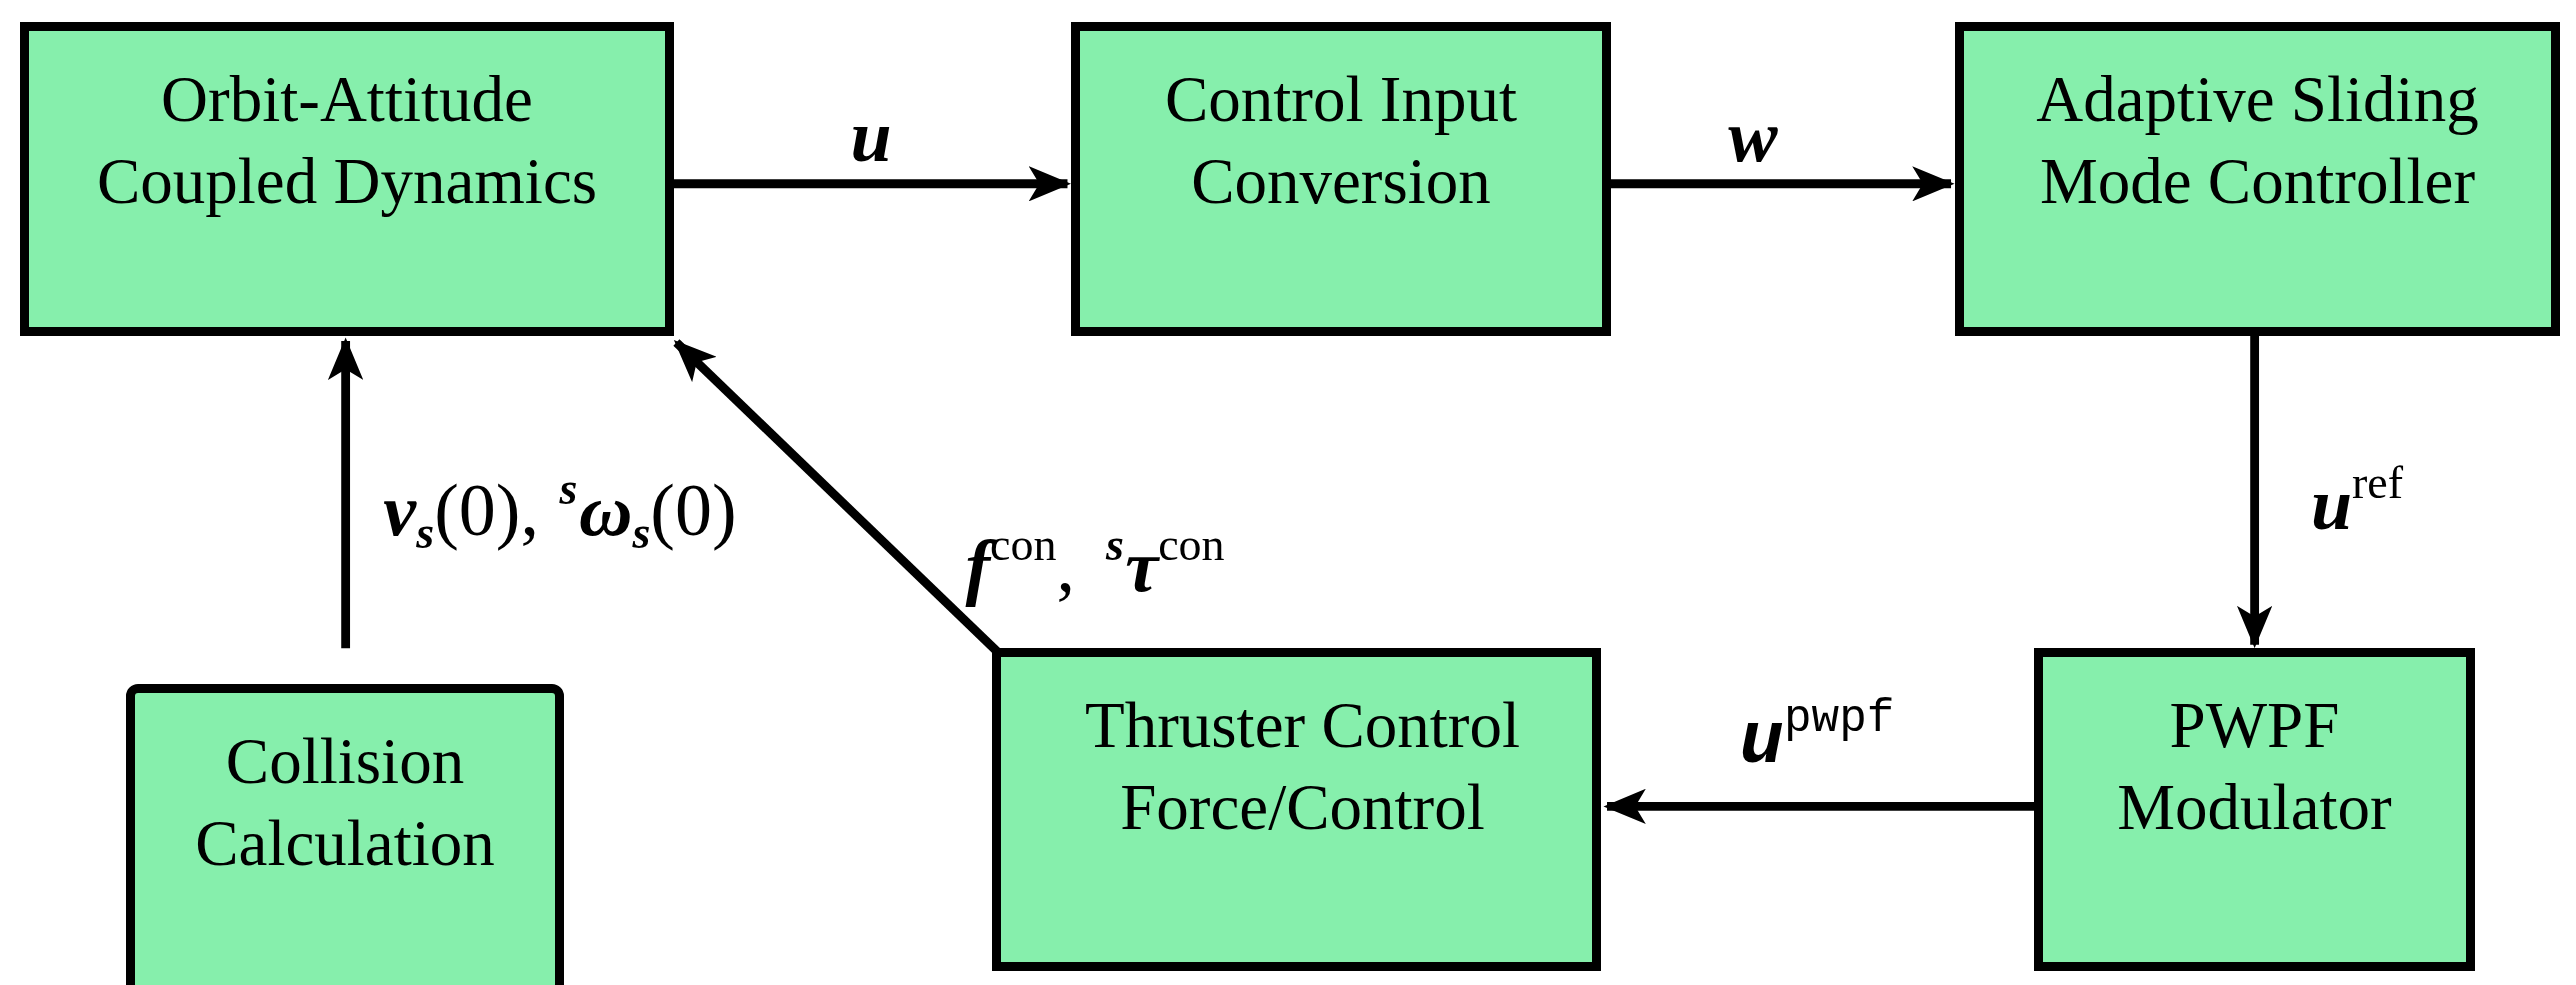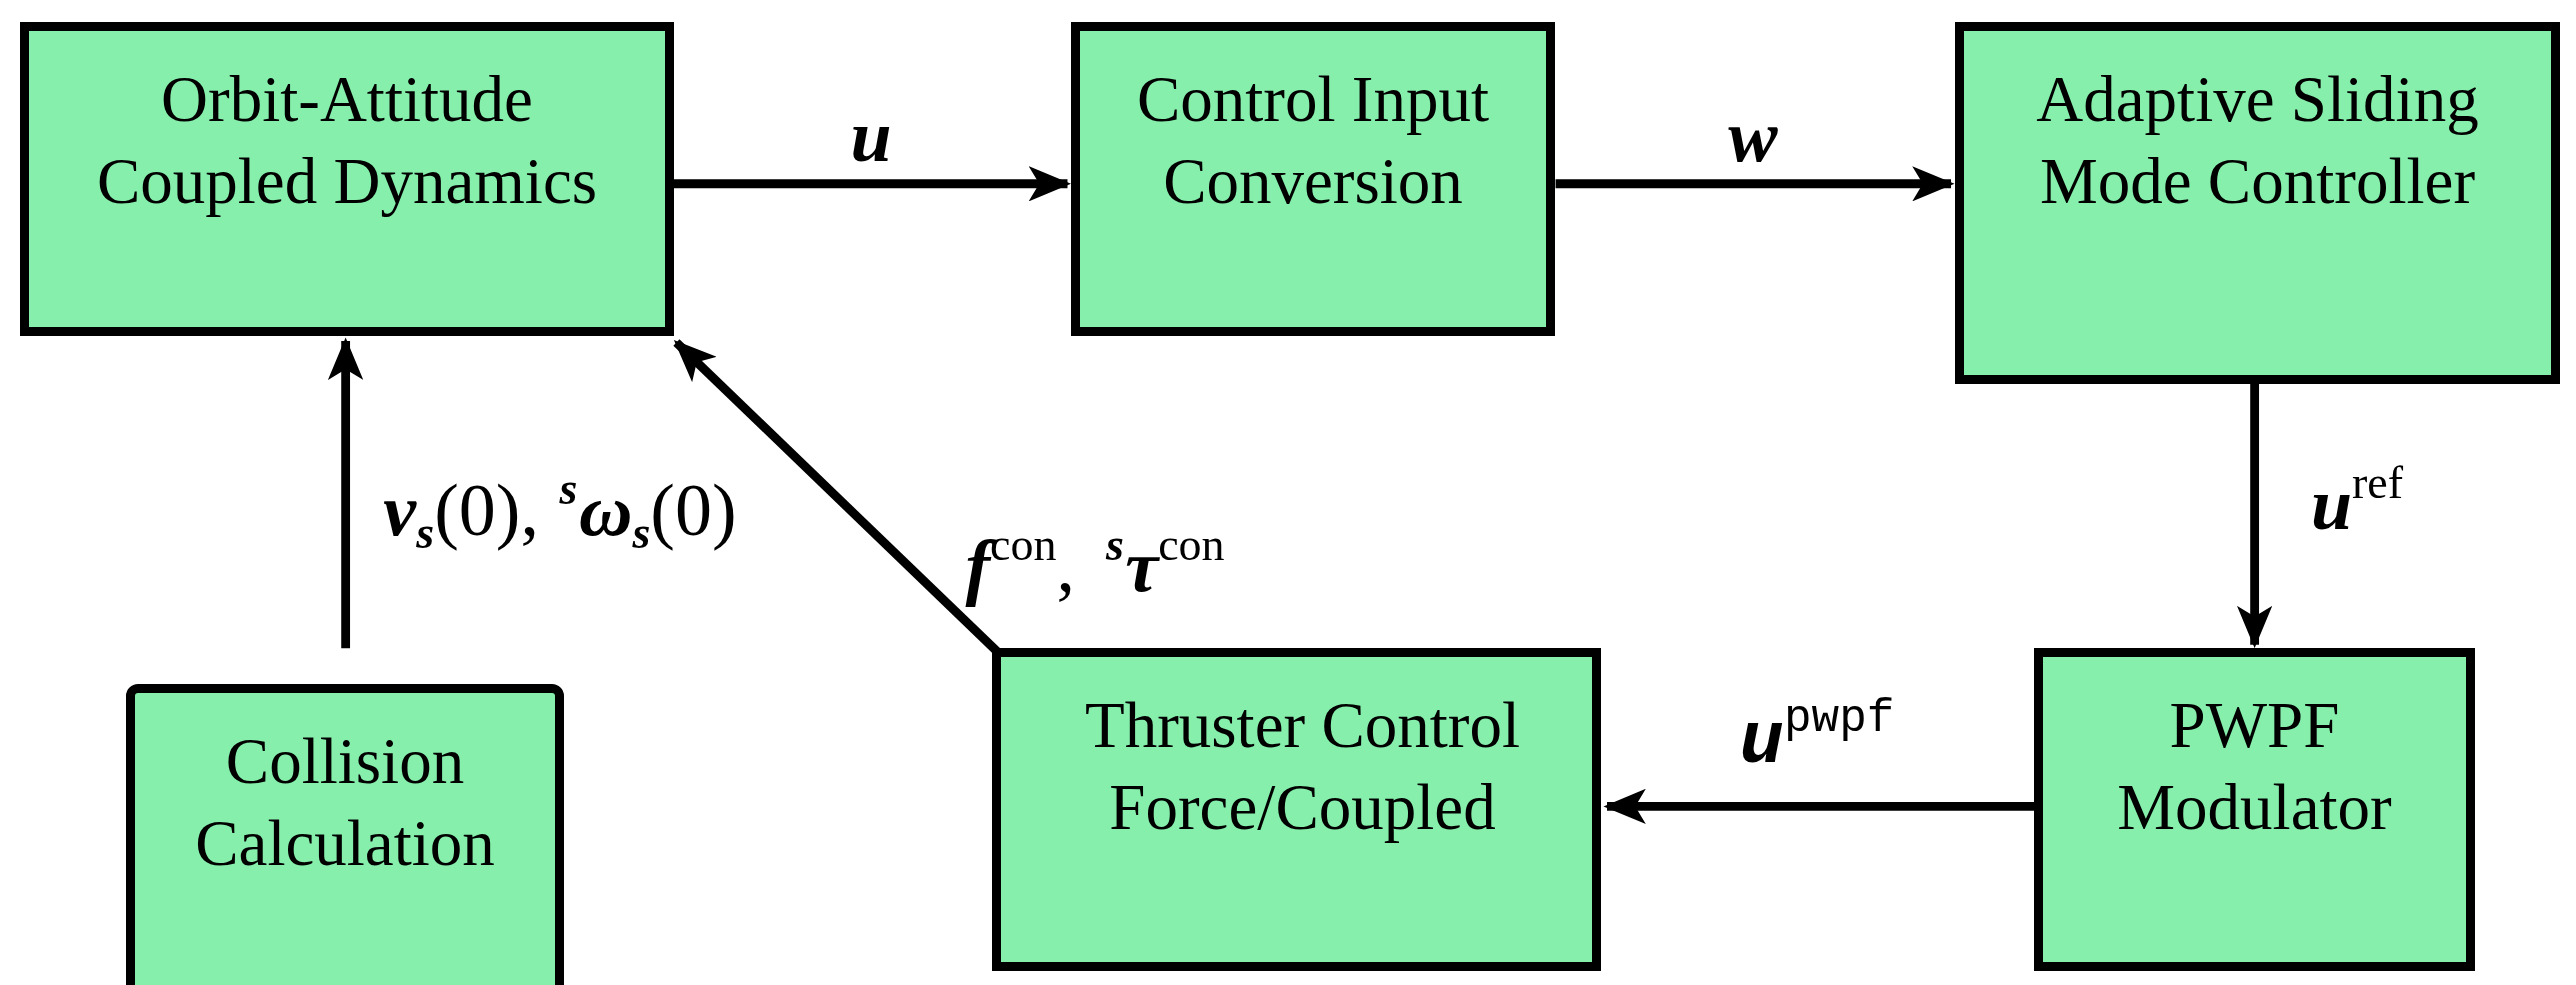--- a/index.html
+++ b/index.html
@@ -55,38 +55,38 @@
     <line x1="2767" y1="1097" x2="2186" y2="1097" stroke="#000" stroke-width="12" marker-end="url(#ah)"></line>
     <line x1="470" y1="882" x2="470" y2="464" stroke="#000" stroke-width="12" marker-end="url(#ah)"></line>
     <line x1="1357" y1="887" x2="920" y2="466" stroke="#000" stroke-width="12" marker-end="url(#ah)"></line>
   </svg>
 
   <div class="block" style="left:20px;top:22px;width:654px;height:314px;">
     <div class="bline">Orbit-Attitude</div>
     <div class="bline">Coupled Dynamics</div>
   </div>
 
-  <div class="block" style="left:1071px;top:22px;width:484px;height:314px;">
+  <div class="block" style="left:1071px;top:22px;width:540px;height:314px;">
     <div class="bline">Control Input</div>
     <div class="bline">Conversion</div>
   </div>
 
-  <div class="block" style="left:1955px;top:22px;width:605px;height:362px;">
+  <div class="block" style="left:1955px;top:22px;width:605px;height:314px;">
     <div class="bline">Adaptive Sliding</div>
     <div class="bline">Mode Controller</div>
   </div>
 
   <div class="block" style="left:126px;top:684px;width:438px;height:384px;border-radius:12px;">
     <div class="bline">Collision</div>
     <div class="bline">Calculation</div>
   </div>
 
   <div class="block" style="left:992px;top:648px;width:609px;height:323px;padding-left:12px;">
     <div class="bline">Thruster Control</div>
-    <div class="bline">Force/Coupled</div>
+    <div class="bline">Force/Control</div>
   </div>
 
   <div class="block" style="left:2034px;top:648px;width:441px;height:323px;">
     <div class="bline">PWPF</div>
     <div class="bline">Modulator</div>
   </div>
 
   <div class="mlabel" style="left:871px;top:136px;">
     <span class="mi">u</span>
   </div>

